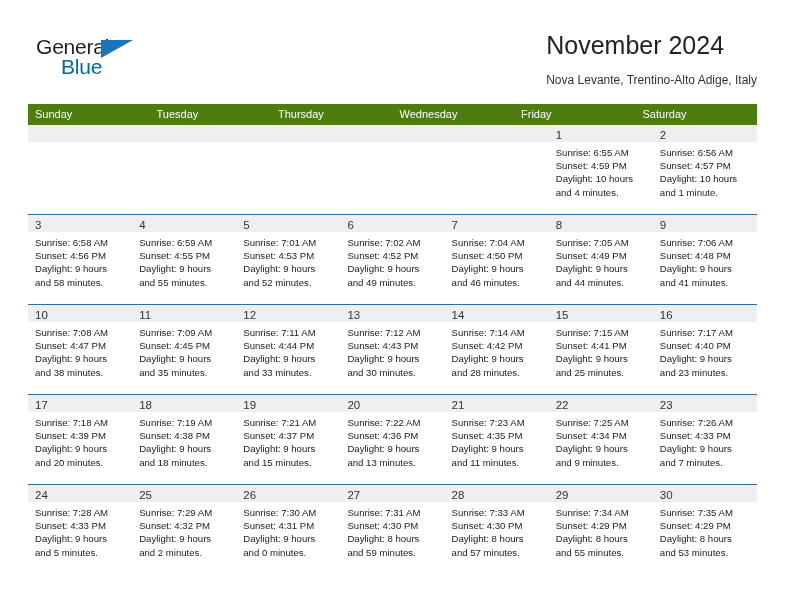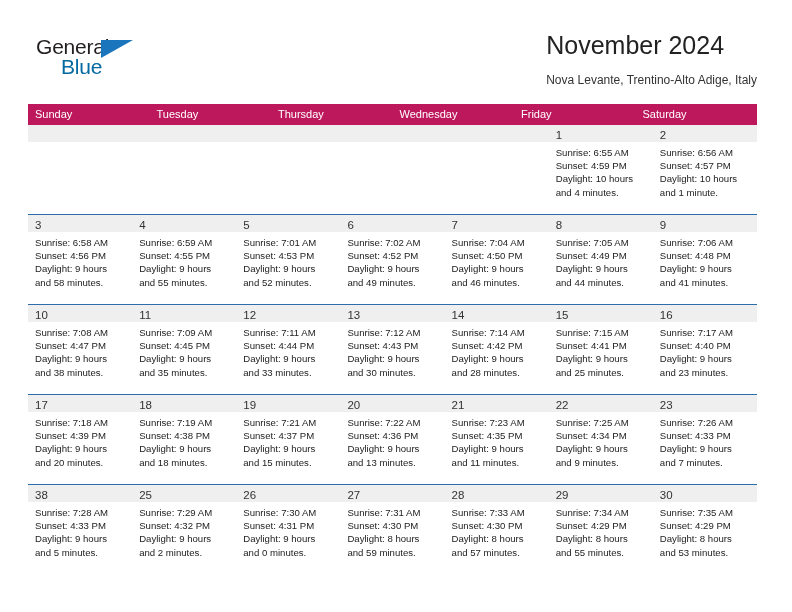--- a/index.html
+++ b/index.html
@@ -83,21 +83,21 @@
   
   .calendar {
     position: absolute;
     left: 28px;
     top: 104px;
     width: 729px;
   }
 
   .weekday-row {
     display: flex;
-    background: #be185d;
+    background: #4d7c0f;
     height: 21px;
   }
   .weekday-cell {
     flex: 1 1 0;
     color: #ffffff;
     font-size: 11px;
     line-height: 21px;
     padding-left: 7px;
     box-sizing: border-box;
     overflow: hidden;
@@ -402,21 +402,21 @@
           <div class="day-info">
             <div>Sunrise: 7:26 AM</div>
             <div>Sunset: 4:33 PM</div>
             <div>Daylight: 9 hours</div>
             <div>and 7 minutes.</div>
           </div>
         </div>
       </div>
       <div class="week-row">
         <div class="day-cell">
-          <div class="day-number-band"><span class="day-number">38</span></div>
+          <div class="day-number-band"><span class="day-number">24</span></div>
           <div class="day-info">
             <div>Sunrise: 7:28 AM</div>
             <div>Sunset: 4:33 PM</div>
             <div>Daylight: 9 hours</div>
             <div>and 5 minutes.</div>
           </div>
         </div>
         <div class="day-cell">
           <div class="day-number-band"><span class="day-number">25</span></div>
           <div class="day-info">

